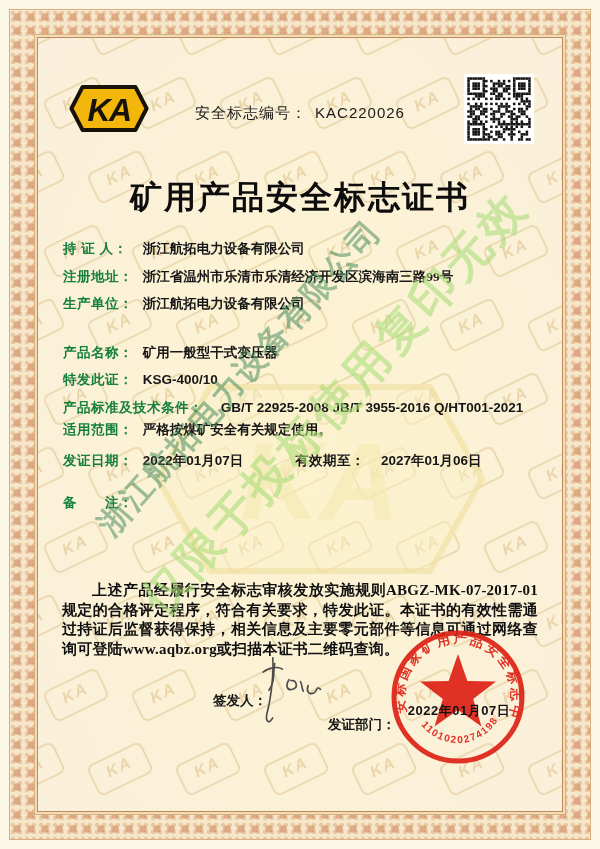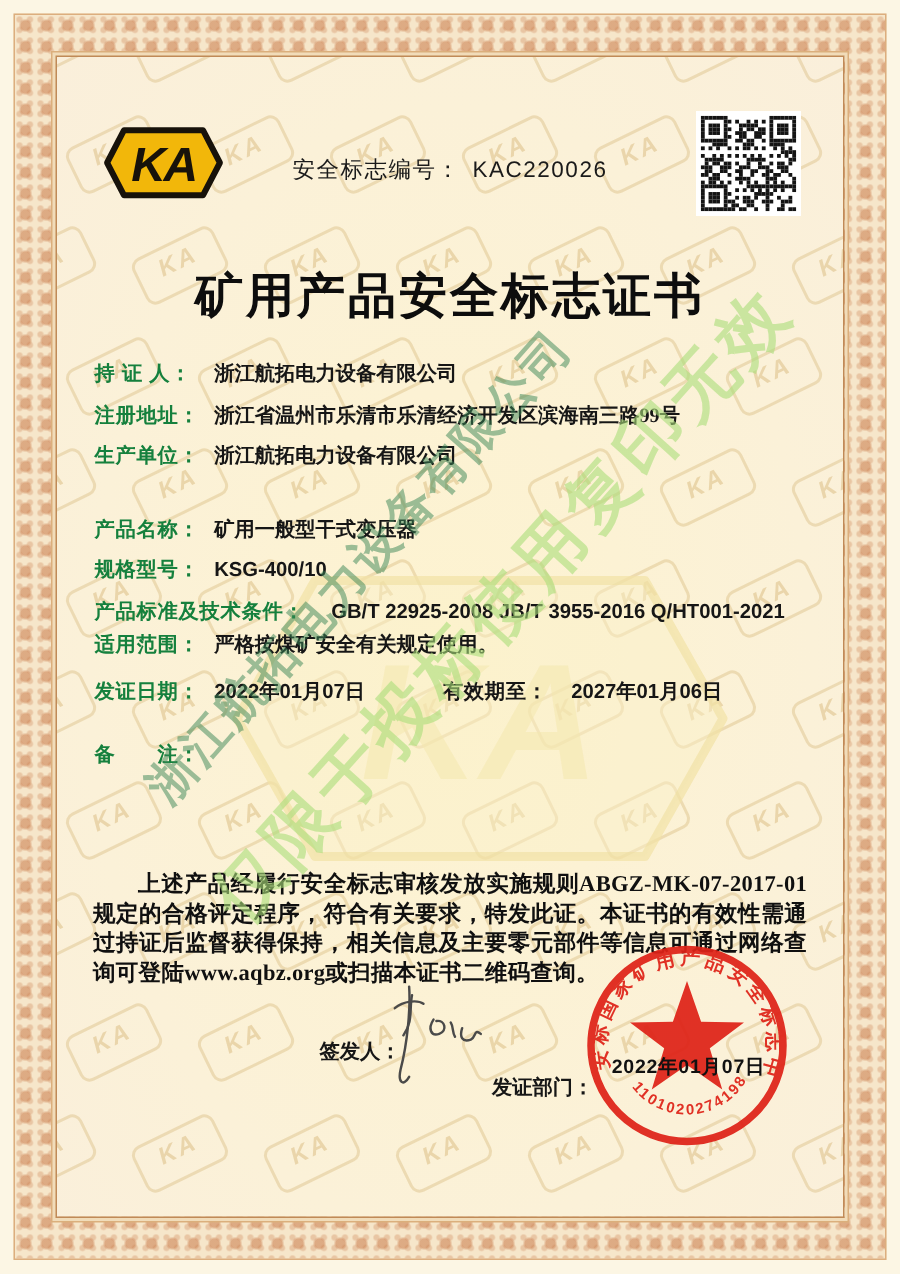--- a/index.html
+++ b/index.html
@@ -494,21 +494,21 @@
     </div>
     <div class="row" style="top:295px">
       <span class="lbl">生产单位：</span>
       <span class="val kai">浙江航拓电力设备有限公司</span>
     </div>
     <div class="row" style="top:344px">
       <span class="lbl">产品名称：</span>
       <span class="val kai">矿用一般型干式变压器</span>
     </div>
     <div class="row" style="top:371px">
-      <span class="lbl">规格型号：</span>
+      <span class="lbl">特发此证：</span>
       <span class="val">KSG-400/10</span>
     </div>
     <div class="row" style="top:399px">
       <span class="lbl wide">产品标准及技术条件：</span>
       <span class="val gap">GB/T 22925-2008 JB/T 3955-2016 Q/HT001-2021</span>
     </div>
     <div class="row" style="top:421px">
       <span class="lbl">适用范围：</span>
       <span class="val kai">严格按煤矿安全有关规定使用。</span>
     </div>

